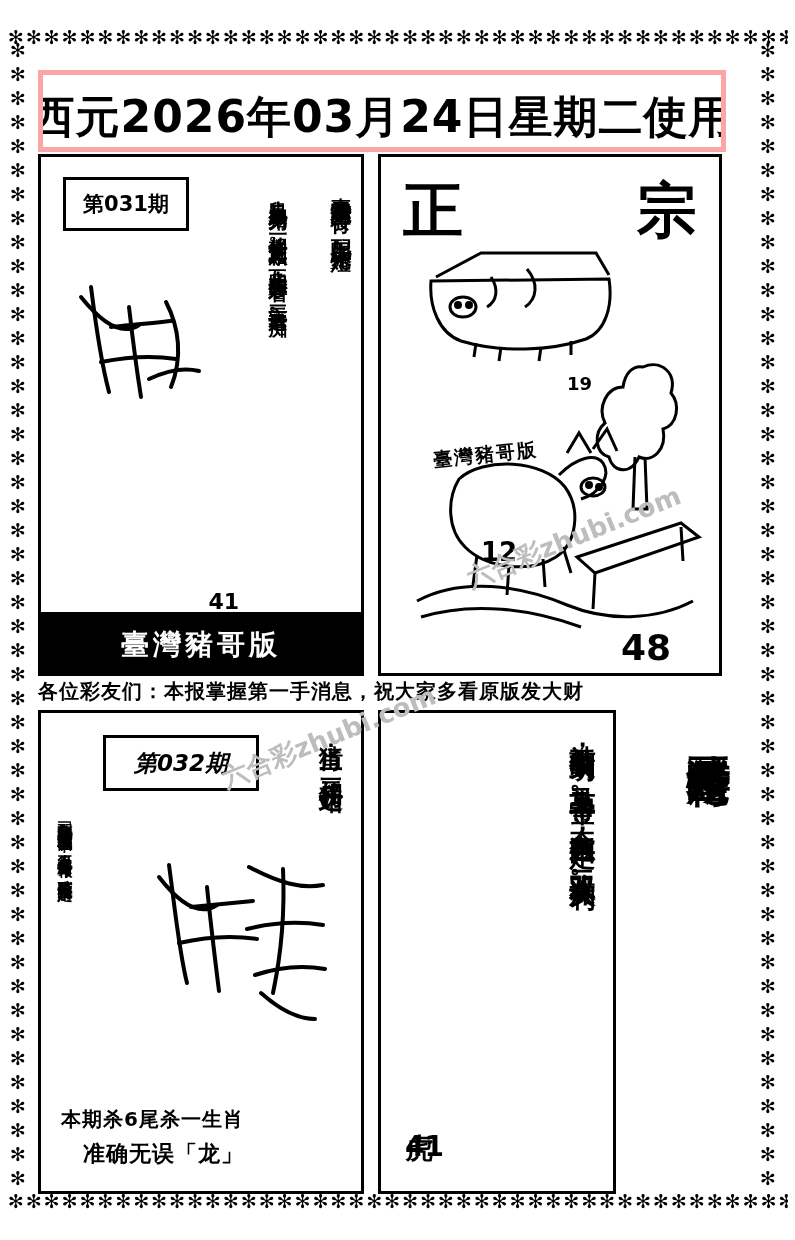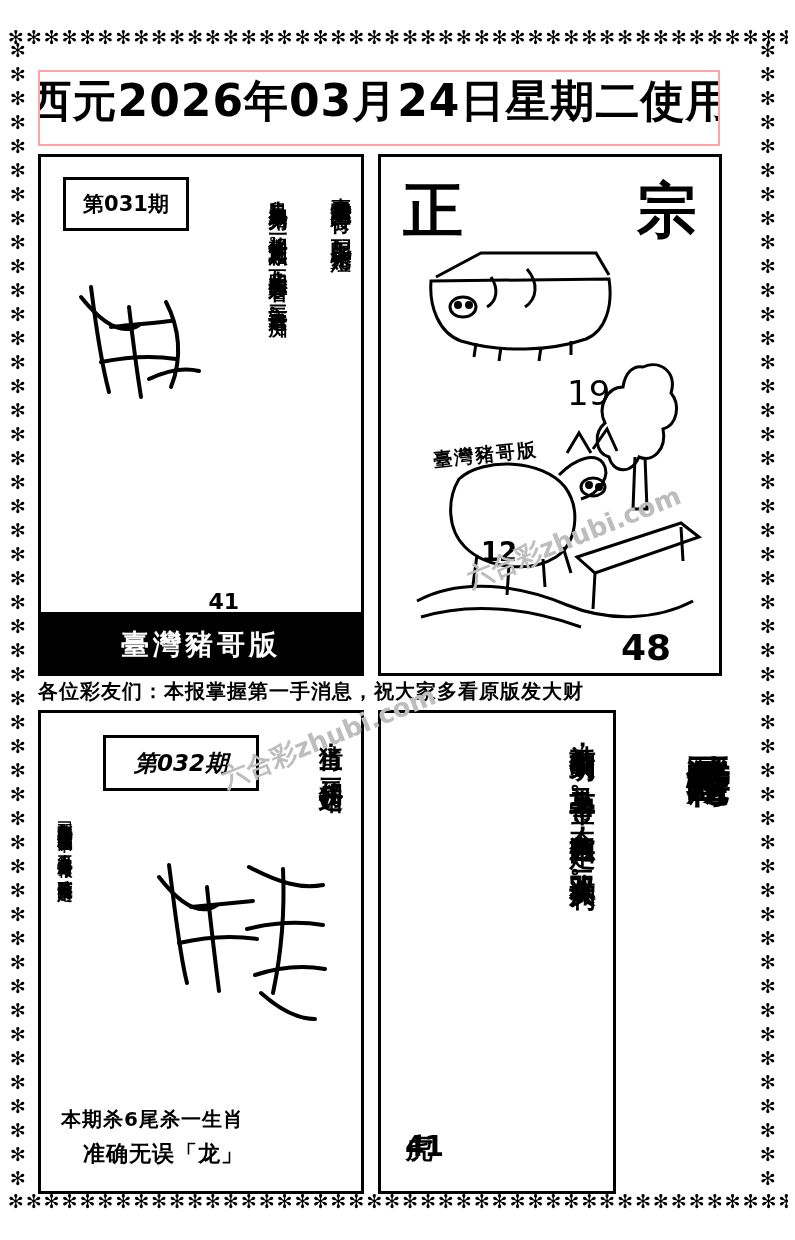--- a/index.html
+++ b/index.html
@@ -9,21 +9,21 @@
   
   .border-strip{position:absolute;color:#000;font-size:19px;line-height:19px;letter-spacing:2px;font-family:"DejaVu Sans",sans-serif;white-space:nowrap;overflow:hidden;font-weight:bold;}
   .border-top{top:28px;left:8px;width:780px;height:22px;}
   .border-bottom{top:1192px;left:8px;width:780px;height:22px;}
   .border-left{top:38px;left:10px;width:26px;height:1170px;white-space:normal;word-break:break-all;line-height:24px;}
   .border-right{top:38px;left:760px;width:26px;height:1170px;white-space:normal;word-break:break-all;line-height:24px;}
 
   .inner{position:absolute;left:38px;top:58px;width:718px;height:1130px;}
 
   
-  .titlebar{position:absolute;left:0;top:12px;width:678px;height:72px;border:2px solid #fca5a5;background:#fff;display:flex;align-items:flex-start;justify-content:center;overflow:hidden;}
+  .titlebar{position:absolute;left:0;top:12px;width:678px;height:72px;border:5px solid #fca5a5;background:#fff;display:flex;align-items:flex-end;justify-content:center;overflow:hidden;}
   .titlebar span{font-size:44px;font-weight:bold;letter-spacing:1px;font-family:"DejaVu Sans",sans-serif;white-space:nowrap;}
 
   
   .panel031{position:absolute;left:0;top:96px;width:320px;height:455px;border:3px solid #000;background:#fff;}
   .period-box{position:absolute;left:22px;top:20px;width:120px;height:48px;border:3px solid #000;display:flex;align-items:center;justify-content:center;}
   .period-box span{font-size:21px;font-weight:bold;}
   .sig1{position:absolute;left:30px;top:110px;width:150px;height:150px;}
 
   .vtext{writing-mode:vertical-rl;text-orientation:upright;font-size:19px;line-height:25px;letter-spacing:2px;font-family:"DejaVu Sans",sans-serif;}
   .poem031{position:absolute;right:70px;top:28px;height:330px;font-weight:bold;}
@@ -33,21 +33,21 @@
   .brandbar{position:absolute;left:0;top:556px;width:320px;height:56px;border:3px solid #000;background:#000;display:flex;align-items:center;justify-content:center;}
   .brandbar span{color:#fff;font-size:28px;font-weight:bold;letter-spacing:4px;}
 
   
   .slogan{position:absolute;left:0;top:620px;width:700px;height:28px;font-size:20px;font-weight:bold;letter-spacing:1px;white-space:nowrap;}
 
   
   .picpanel{position:absolute;left:340px;top:96px;width:338px;height:516px;border:3px solid #000;background:#fff;overflow:hidden;}
   .zheng{position:absolute;left:22px;top:14px;font-size:60px;font-weight:bold;}
   .zong{position:absolute;right:22px;top:14px;font-size:60px;font-weight:bold;}
-  .num19{position:absolute;left:186px;top:216px;font-size:34px;font-weight:normal;}
+  .num19{position:absolute;left:186px;top:216px;font-size:18px;font-weight:bold;}
   .num12{position:absolute;left:100px;top:380px;font-size:26px;font-weight:bold;}
   .num48{position:absolute;left:240px;top:470px;font-size:36px;font-weight:bold;}
   .stamp{position:absolute;left:52px;top:285px;font-size:19px;font-weight:bold;letter-spacing:2px;transform:rotate(-6deg);}
 
   
   .panel032{position:absolute;left:0;top:652px;width:320px;height:478px;border:3px solid #000;background:#fff;}
   .period-box2{position:absolute;left:62px;top:22px;width:150px;height:50px;border:3px solid #000;display:flex;align-items:center;justify-content:center;font-style:italic;}
   .period-box2 span{font-size:23px;font-weight:bold;}
   .sig2{position:absolute;left:110px;top:130px;width:180px;height:190px;}
   .vside{position:absolute;left:14px;top:98px;height:300px;font-size:15px;line-height:20px;letter-spacing:1px;font-weight:bold;}

